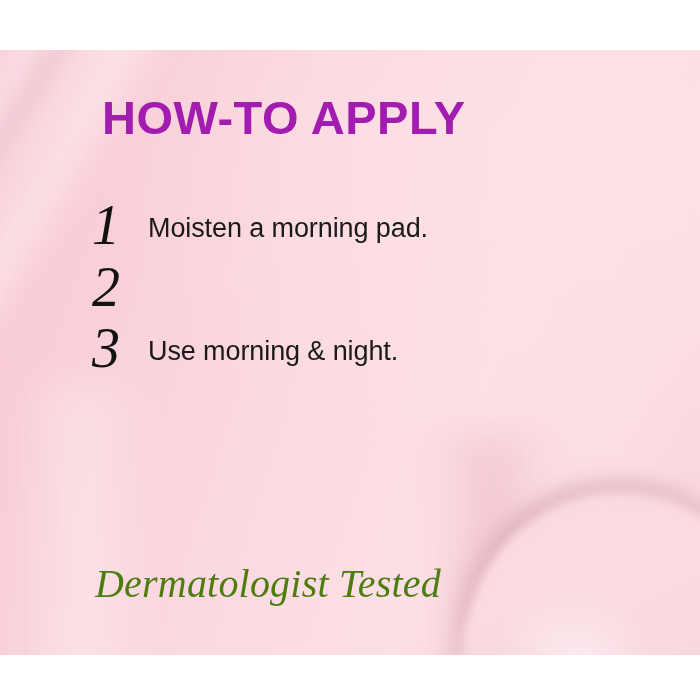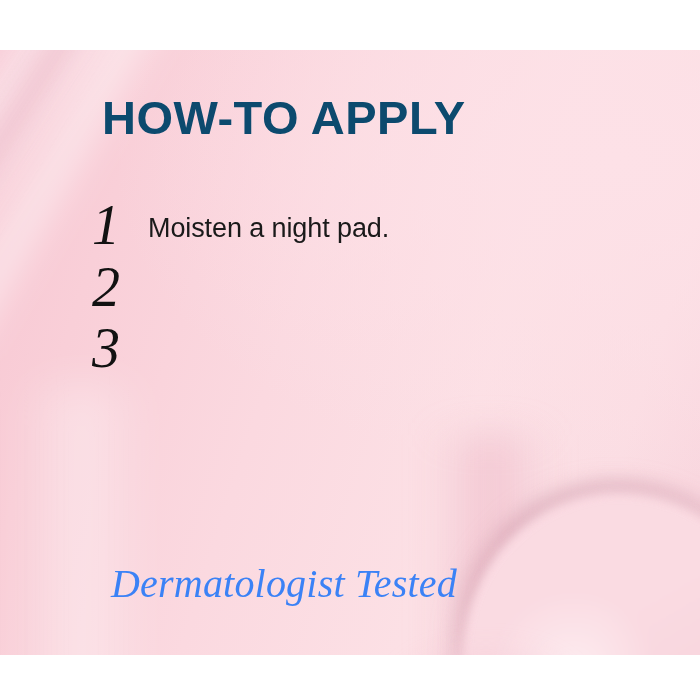--- a/index.html
+++ b/index.html
@@ -166,21 +166,21 @@
 
   .title {
     position: absolute;
     left: 102px;
     top: 94px;
     font-family: "Liberation Sans", sans-serif;
     font-weight: 700;
     font-size: 47px;
     letter-spacing: 0.5px;
     line-height: 1;
-    color: #0c4a6e;
+    color: #a21caf;
     white-space: nowrap;
     text-align: center;
   }
 
   .steps {
     position: absolute;
     left: 92px;
     top: 206px;
     width: 450px;
   }
@@ -211,29 +211,29 @@
     font-size: 27px;
     line-height: 36px;
     color: #1a1a1a;
     letter-spacing: -0.1px;
     padding-top: 4px;
     white-space: pre-line;
   }
 
   .footer-claim {
     position: absolute;
-    left: 111px;
+    left: 95px;
     top: 562px;
     font-family: "Liberation Serif", serif;
     font-style: italic;
     font-weight: 400;
     font-size: 40px;
     line-height: 1.1;
     letter-spacing: 0.2px;
-    color: #3b82f6;
+    color: #4d7c0f;
     white-space: nowrap;
   }
 </style>
 </head>
 <body>
 
 <div class="canvas">
 
   <div class="panel">
     <div class="streak-a"></div>
@@ -249,29 +249,30 @@
   </div>
 
   <div class="content">
 
     <div class="title">HOW-TO APPLY</div>
 
     <div class="steps">
 
       <div class="step">
         <div class="step-num">1</div>
-        <div class="step-text">Moisten a night pad.</div>
+        <div class="step-text">Moisten a morning pad.</div>
       </div>
 
       <div class="step">
         <div class="step-num">2</div>
       </div>
 
       <div class="step">
         <div class="step-num">3</div>
+        <div class="step-text">Use morning &amp; night.</div>
       </div>
 
     </div>
 
     <div class="footer-claim">Dermatologist Tested</div>
 
   </div>
 </div>
 
 </body></html>

